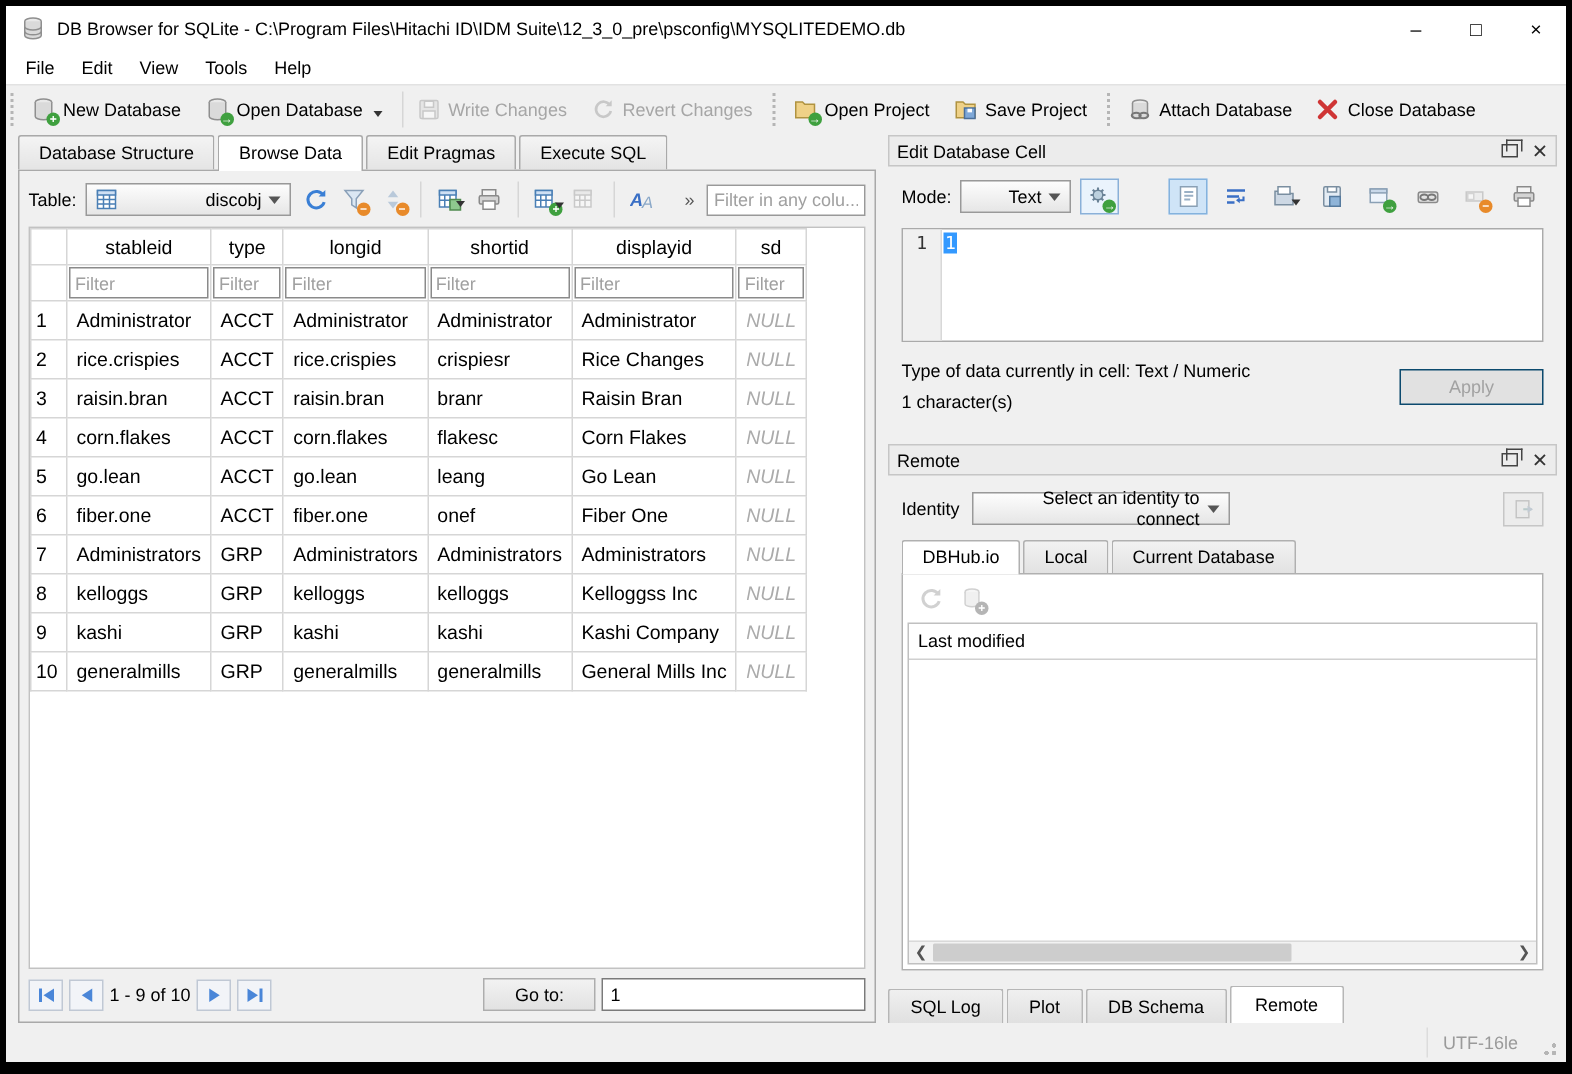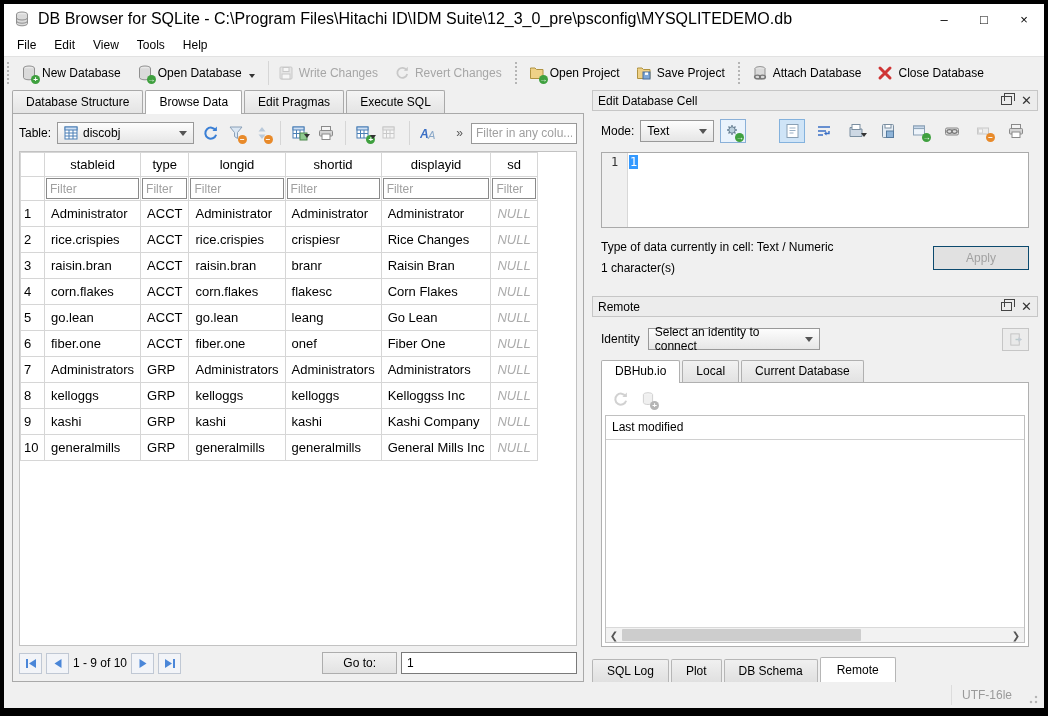--- a/index.html
+++ b/index.html
@@ -2,21 +2,21 @@
 <html><head>
 <meta charset="utf-8">
 <style>
   * { margin:0; padding:0; box-sizing:border-box; }
   html,body { width:1048px; height:716px; background:#fff; }
   body { font-family:"Liberation Sans", sans-serif; font-size:12px; color:#000; }
   .window { width:1048px; height:716px; border:4px solid #000; border-bottom-width:8px; display:flex; flex-direction:column; background:#f0f0f0; }
 
   
   .titlebar { height:30px; background:#fff; display:flex; align-items:center; padding:0 0 0 10px; flex:none; }
-  .titlebar .ttl { margin-left:8px; flex:1; font-size:16px; white-space:nowrap; overflow:hidden; }
+  .titlebar .ttl { margin-left:8px; flex:1; font-size:12px; white-space:nowrap; overflow:hidden; }
   .wbtn { width:40px; height:26px; display:flex; align-items:center; justify-content:center; font-size:13px; color:#000; }
 
   
   .menubar { height:22px; background:#fff; display:flex; align-items:flex-end; padding-left:4px; flex:none; }
   .menu-item { padding:3px 9px 4px; }
 
   
   .toolbar { height:32px; background:#f0f0f0; border-top:1px solid #e2e2e2; display:flex; align-items:center; flex:none; }
   .tb-handle { width:5px; height:22px; margin:0 3px; border-left:2px dotted #b5b5b5; }
   .tb-sep { width:1px; height:24px; background:#d6d6d6; margin:0 3px; }
@@ -34,21 +34,21 @@
 
   
   .left-pane { width:572px; display:flex; flex-direction:column; flex:none; }
   .tabbar { display:flex; height:23px; flex:none; }
   .tab { padding:4px 13px; border:1px solid #a9a9a9; border-bottom:none; background:linear-gradient(#f4f4f4,#e4e4e4); margin-right:2px; border-radius:2px 2px 0 0; position:relative; }
   .tab.active { background:#fff; z-index:2; height:24px; margin-bottom:-1px; }
   .tabbox { flex:1; border:1px solid #a9a9a9; background:#f0f0f0; padding:5px 6px 4px; display:flex; flex-direction:column; min-height:0; }
 
   
   .ctlrow { height:28px; display:flex; align-items:center; gap:6px; flex:none; margin-bottom:4px; }
-  .select { height:22px; border:1px solid #999; background:linear-gradient(#fdfdfd,#e6e6e6); display:flex; align-items:center; padding:0 6px; gap:5px; }
+  .select { height:22px; border:1px solid #999; background:linear-gradient(#fdfdfd,#e6e6e6); display:flex; align-items:center; padding:0 6px; gap:5px;text-align:right; }
   .chev { width:0; height:0; border:4px solid transparent; border-top:5px solid #555; margin-top:4px; }
   .mini-btn { width:22px; height:22px; display:flex; align-items:center; justify-content:center; position:relative; }
   .mini-btn.disabled svg { opacity:.45; filter:grayscale(1); }
   .flt-input { width:106px; height:21px; border:1px solid #999; padding:0 4px; font:12px "Liberation Sans",sans-serif; margin-left:2px; }
   .flt-input::placeholder, .cellfilter::placeholder { color:#a0a0a0; }
 
   
   .gridwrap { flex:1; background:#fff; border:1px solid #c2c2c2; overflow:hidden; min-height:0; }
   table.grid { border-collapse:collapse; font-size:13px; table-layout:fixed; }
   .grid th, .grid td { border:1px solid #d6d6d6; height:26px; padding:0 6px; overflow:hidden; white-space:nowrap; }

